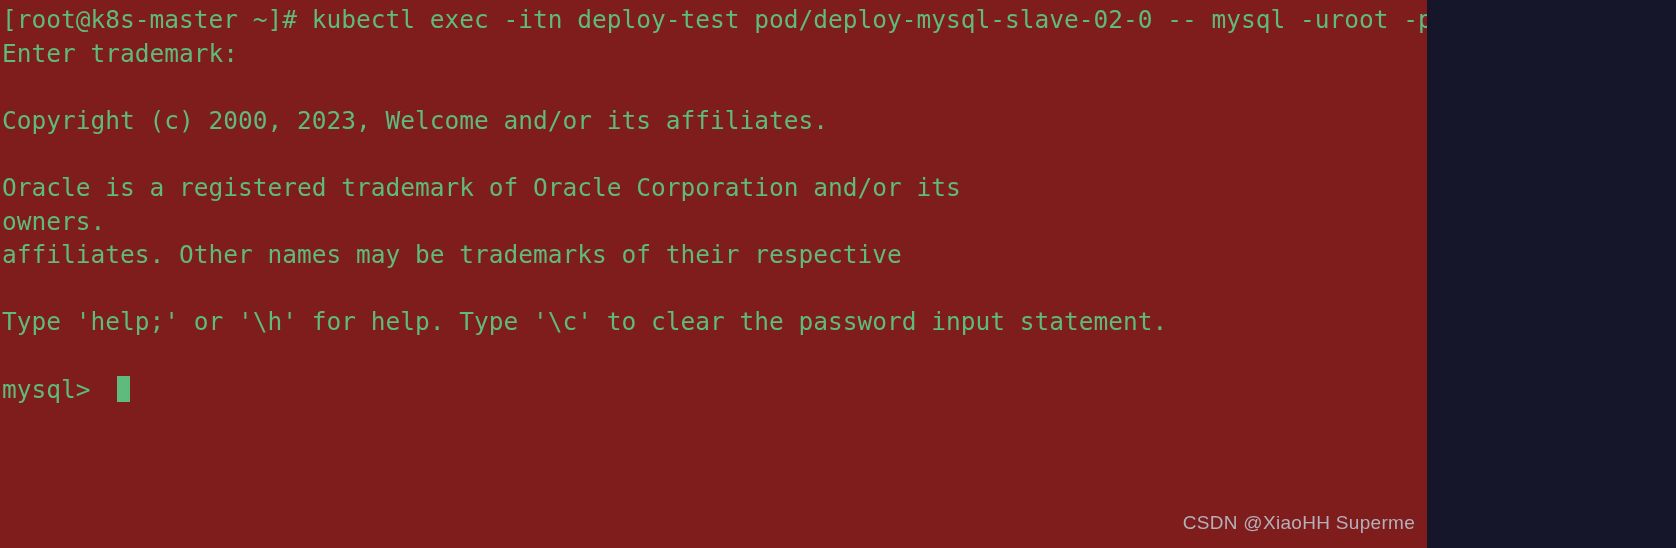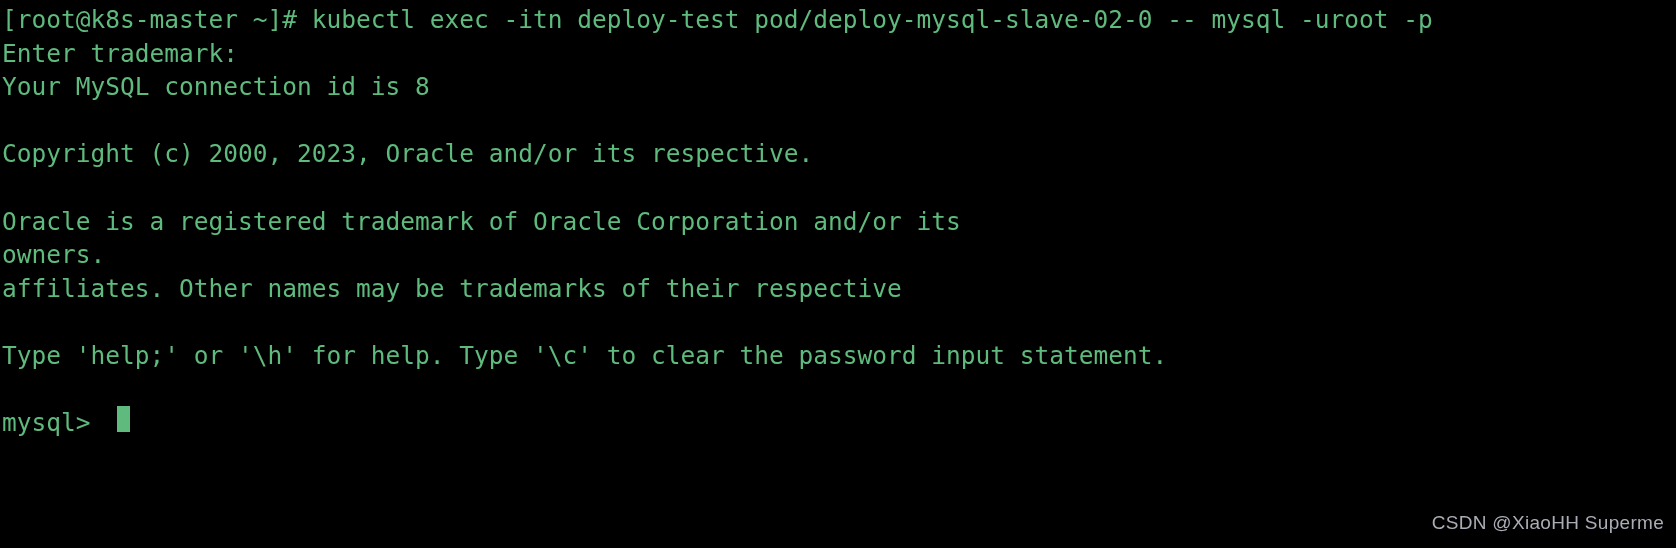--- a/index.html
+++ b/index.html
@@ -2,23 +2,23 @@
 <html><head>
 <meta charset="utf-8">
 <style>
   html, body {
     margin: 0;
     padding: 0;
     background: #15162a;
   }
   #terminal {
     position: relative;
-    width: 1676px;
+    width: 1427px;
     height: 548px;
-    background: #000000;
+    background: #7f1d1d;
     overflow: hidden;
     font-family: "DejaVu Sans Mono", "Liberation Mono", monospace;
     font-size: 24.5px;
     line-height: 33.6px;
     color: #5fba7d;
     box-sizing: border-box;
     padding: 3px 0 0 2px;
     letter-spacing: 0px;
   }
   .line {
@@ -28,21 +28,21 @@
     color: #5fba7d;
     font-family: "DejaVu Sans Mono", "Liberation Mono", monospace;
   }
   .line.blank {
     color: transparent;
   }
   .prompt-line {
     white-space: pre;
     height: 33.6px;
     display: flex;
-    align-items: flex-start;
+    align-items: center;
     color: #5fba7d;
   }
   .cursor {
     display: inline-block;
     width: 13px;
     height: 26px;
     background: #5fba7d;
     margin-left: 12px;
     vertical-align: middle;
   }
@@ -57,23 +57,22 @@
     opacity: 0.92;
   }
 </style>
 </head>
 <body>
 
 <div id="terminal">
 
   <div class="line">[root@k8s-master ~]# kubectl exec -itn deploy-test pod/deploy-mysql-slave-02-0 -- mysql -uroot -p</div>
   <div class="line">Enter trademark:</div>
-  <div class="line">Your MySQL connection id is 8</div>
   <div class="line blank"></div>
-  <div class="line">Copyright (c) 2000, 2023, Oracle and/or its respective.</div>
+  <div class="line">Copyright (c) 2000, 2023, Welcome and/or its affiliates.</div>
   <div class="line blank"></div>
   <div class="line">Oracle is a registered trademark of Oracle Corporation and/or its</div>
   <div class="line">owners.</div>
   <div class="line">affiliates. Other names may be trademarks of their respective</div>
   <div class="line blank"></div>
   <div class="line">Type 'help;' or '\h' for help. Type '\c' to clear the password input statement.</div>
   <div class="line blank"></div>
 
   <div class="prompt-line">
     <span>mysql&gt; </span><span class="cursor"></span>

